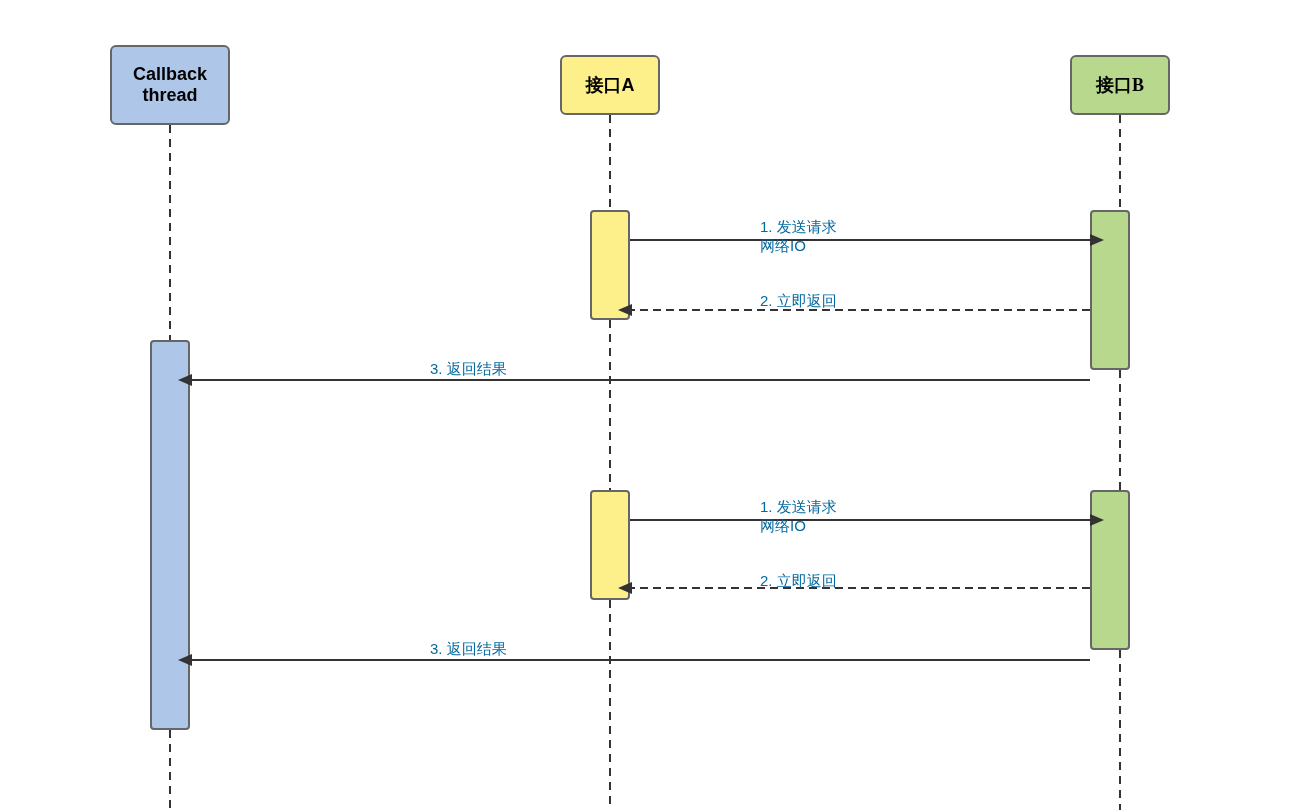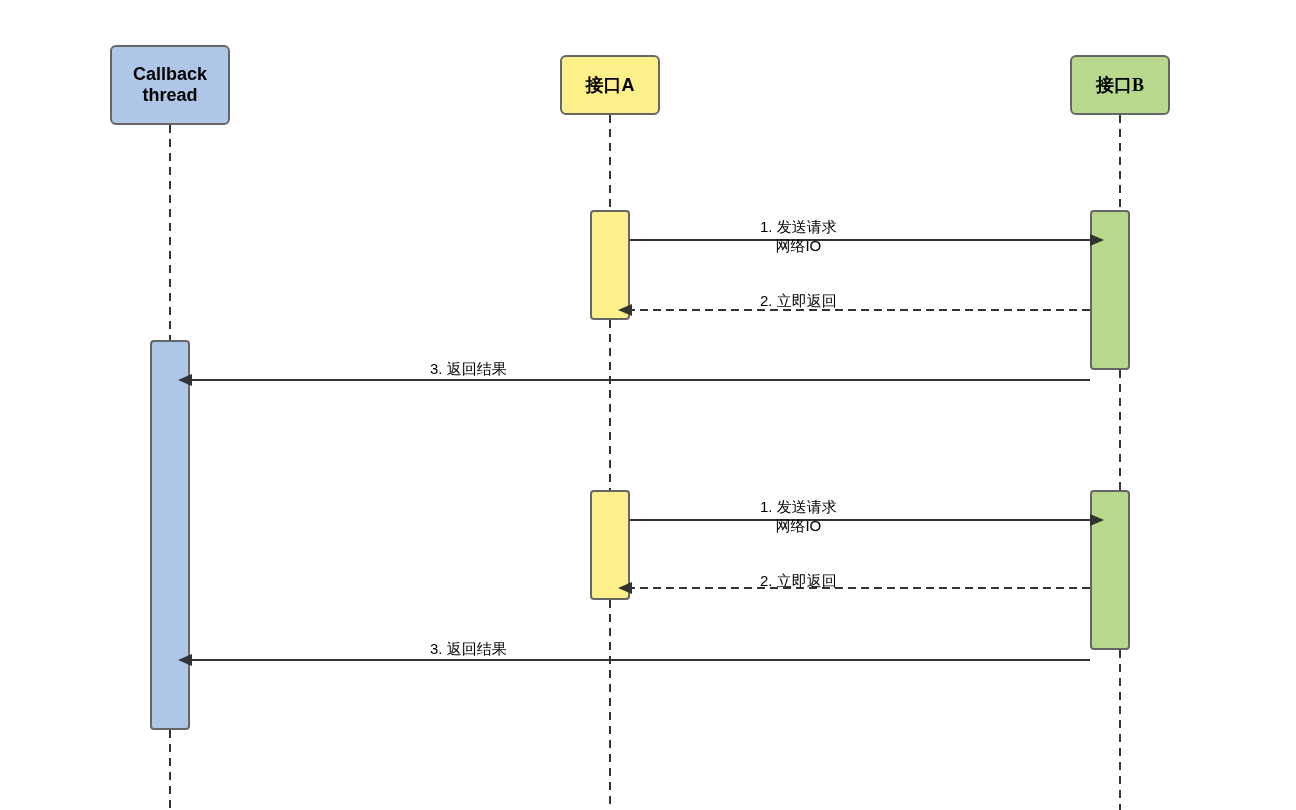--- a/index.html
+++ b/index.html
@@ -92,22 +92,21 @@
       top: 0;
       left: 0;
       width: 1296px;
       height: 810px;
     }
 
     
     .arrow-label {
       position: absolute;
       font-size: 15px;
-      color: #000000;
-      text-align: center;
+      color: #0369a1;
     }
   </style>
 </head>
 <body>
 
 <div class="diagram">
 
   <div class="lifeline-box lifeline-callback">
     <span>Callback<br>thread</span>
   </div>

